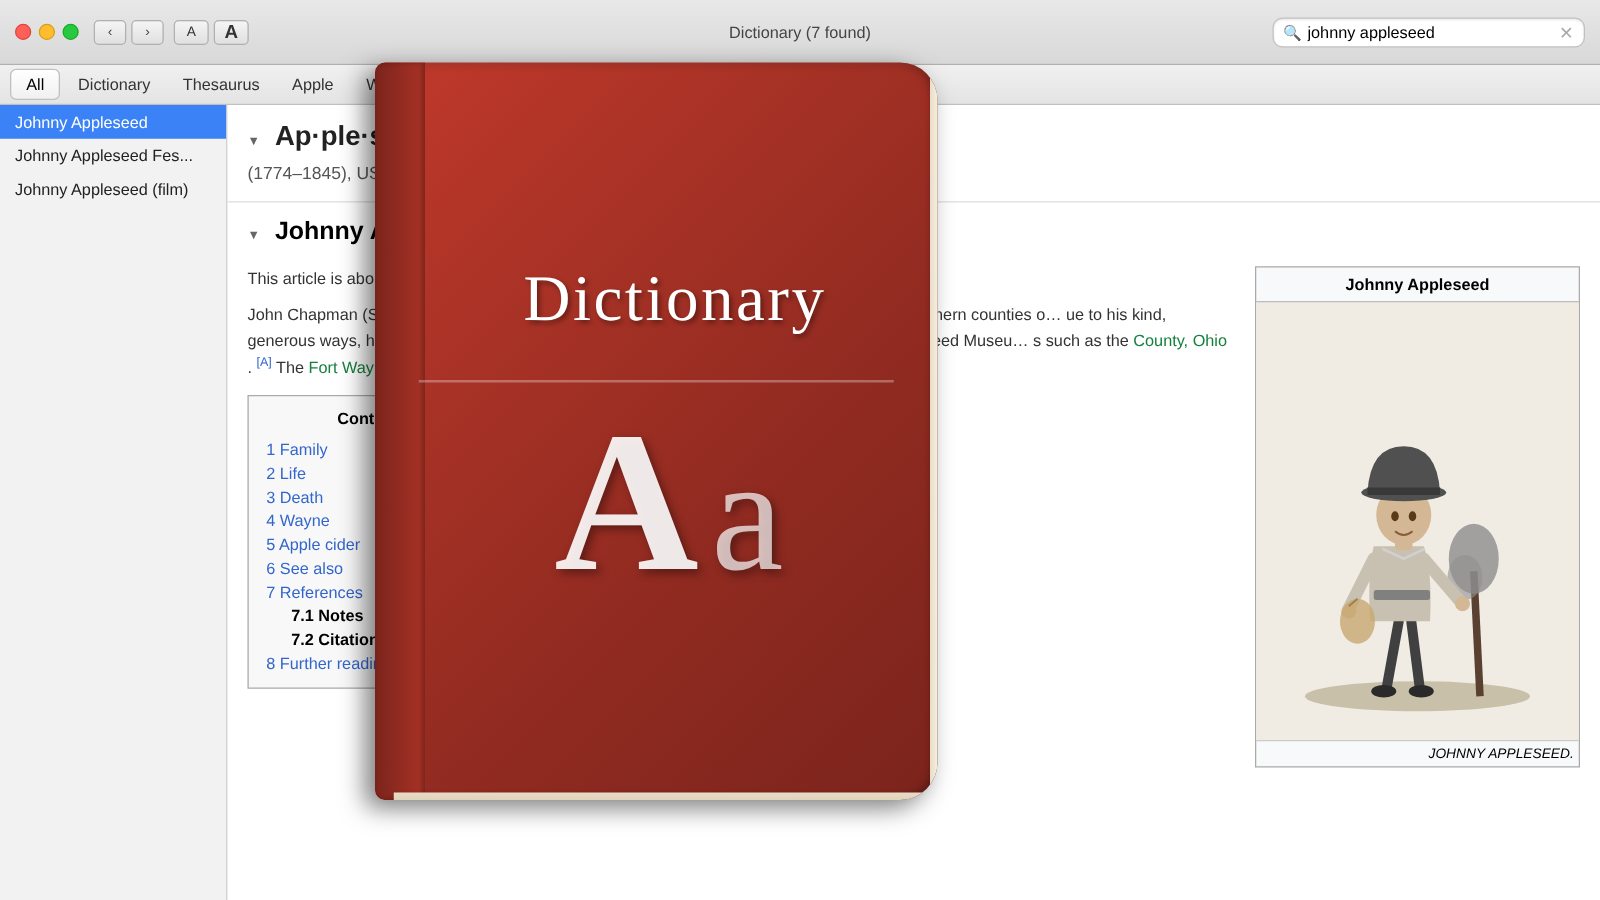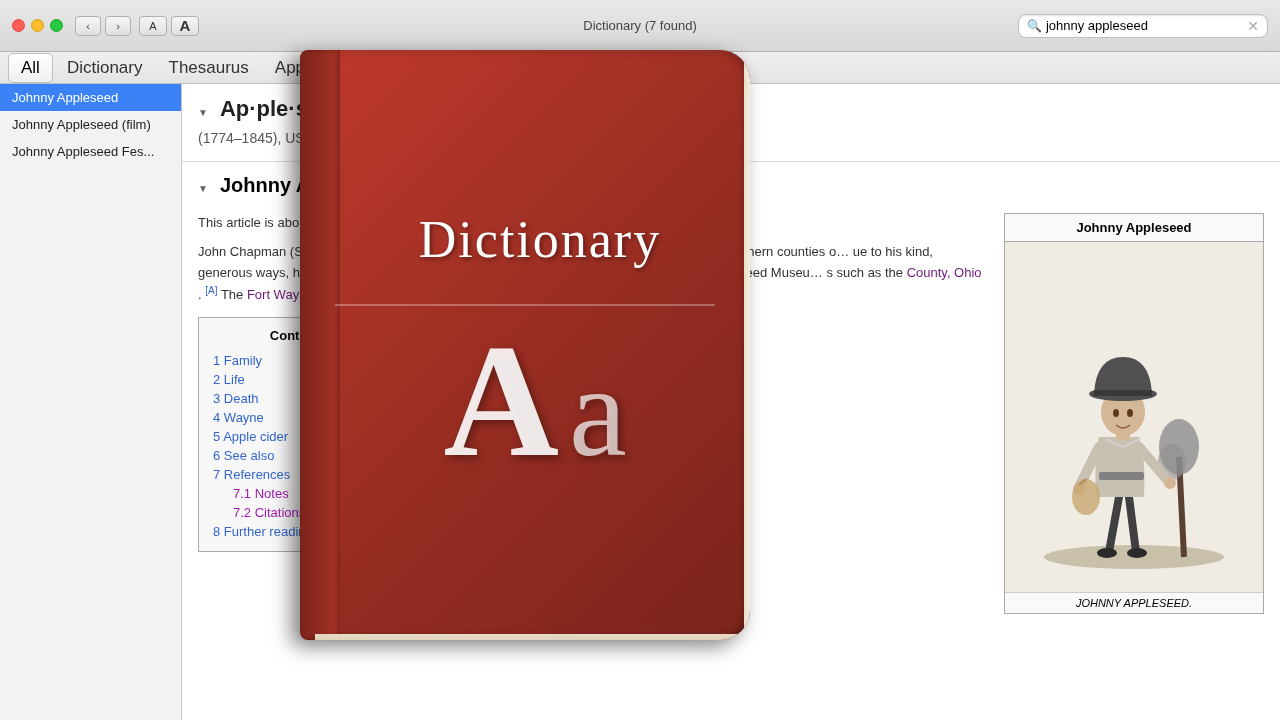--- a/index.html
+++ b/index.html
@@ -119,21 +119,21 @@
       height: 32px;
       background: linear-gradient(to bottom, #f0f0f0, #e4e4e4);
       border-bottom: 1px solid #c0c0c0;
       display: flex;
       align-items: center;
       padding: 0 8px;
       gap: 2px;
     }
     .tab {
       padding: 4px 12px;
-      font-size: 17px;
+      font-size: 13px;
       color: #333;
       cursor: pointer;
       border-radius: 5px;
     }
     .tab.active {
       background: linear-gradient(to bottom, #fff, #f0f0f0);
       border: 1px solid #c0c0c0;
       color: #000;
     }
 
@@ -204,21 +204,21 @@
       font-weight: bold;
       color: #000;
       margin-bottom: 8px;
     }
     .wiki-body {
       font-size: 13px;
       color: #333;
       line-height: 1.6;
     }
     .wiki-body strong { font-weight: normal; }
-    .wiki-body a { color: #701a75; text-decoration: none; }
+    .wiki-body a { color: #15803d; text-decoration: none; }
     .sup { font-size: 10px; vertical-align: super; color: #3366cc; }
 
     .wiki-content-wrapper {
       display: flex;
       gap: 16px;
     }
     .wiki-text { flex: 1; }
 
     
     .contents-box {
@@ -236,42 +236,43 @@
       margin-bottom: 8px;
       font-size: 13px;
     }
     .contents-item {
       padding: 2px 0;
       color: #3366cc;
       cursor: pointer;
     }
     .contents-sub {
       padding: 2px 0 2px 20px;
-      color: #a21caf;
-      cursor: pointer;
+      color: #000000;
+      cursor: pointer;
+      font-weight: bold;
     }
 
     
     .infobox {
       width: 260px;
       border: 1px solid #aaa;
       background: #f8f9fa;
       flex-shrink: 0;
       font-size: 12px;
       align-self: flex-start;
     }
     .infobox-title {
       font-weight: bold;
       text-align: center;
       padding: 6px;
       font-size: 13px;
       border-bottom: 1px solid #aaa;
     }
     .infobox-caption {
-      text-align: center;
+      text-align: right;
       padding: 4px;
       font-size: 11px;
       font-style: italic;
       border-top: 1px solid #ccc;
     }
 
     
     .book-overlay {
       position: absolute;
       top: 0;
@@ -435,22 +436,22 @@
   <div class="tab">Dictionary</div>
   <div class="tab">Thesaurus</div>
   <div class="tab">Apple</div>
   <div class="tab">Wikipedia</div>
 </div>
 
 <div class="main-layout">
 
   <div class="sidebar">
     <div class="sidebar-item selected">Johnny Appleseed</div>
+    <div class="sidebar-item">Johnny Appleseed Fes...</div>
     <div class="sidebar-item">Johnny Appleseed (film)</div>
-    <div class="sidebar-item">Johnny Appleseed Fes...</div>
   </div>
 
   <div class="content-area">
 
     <div class="content-section">
       <div style="display:flex; align-items:baseline; gap:4px;">
         <span class="collapse-btn">▼</span>
         <div class="entry-title">Ap·ple·seed, Joh</div>
       </div>
       <div class="entry-subtitle">

